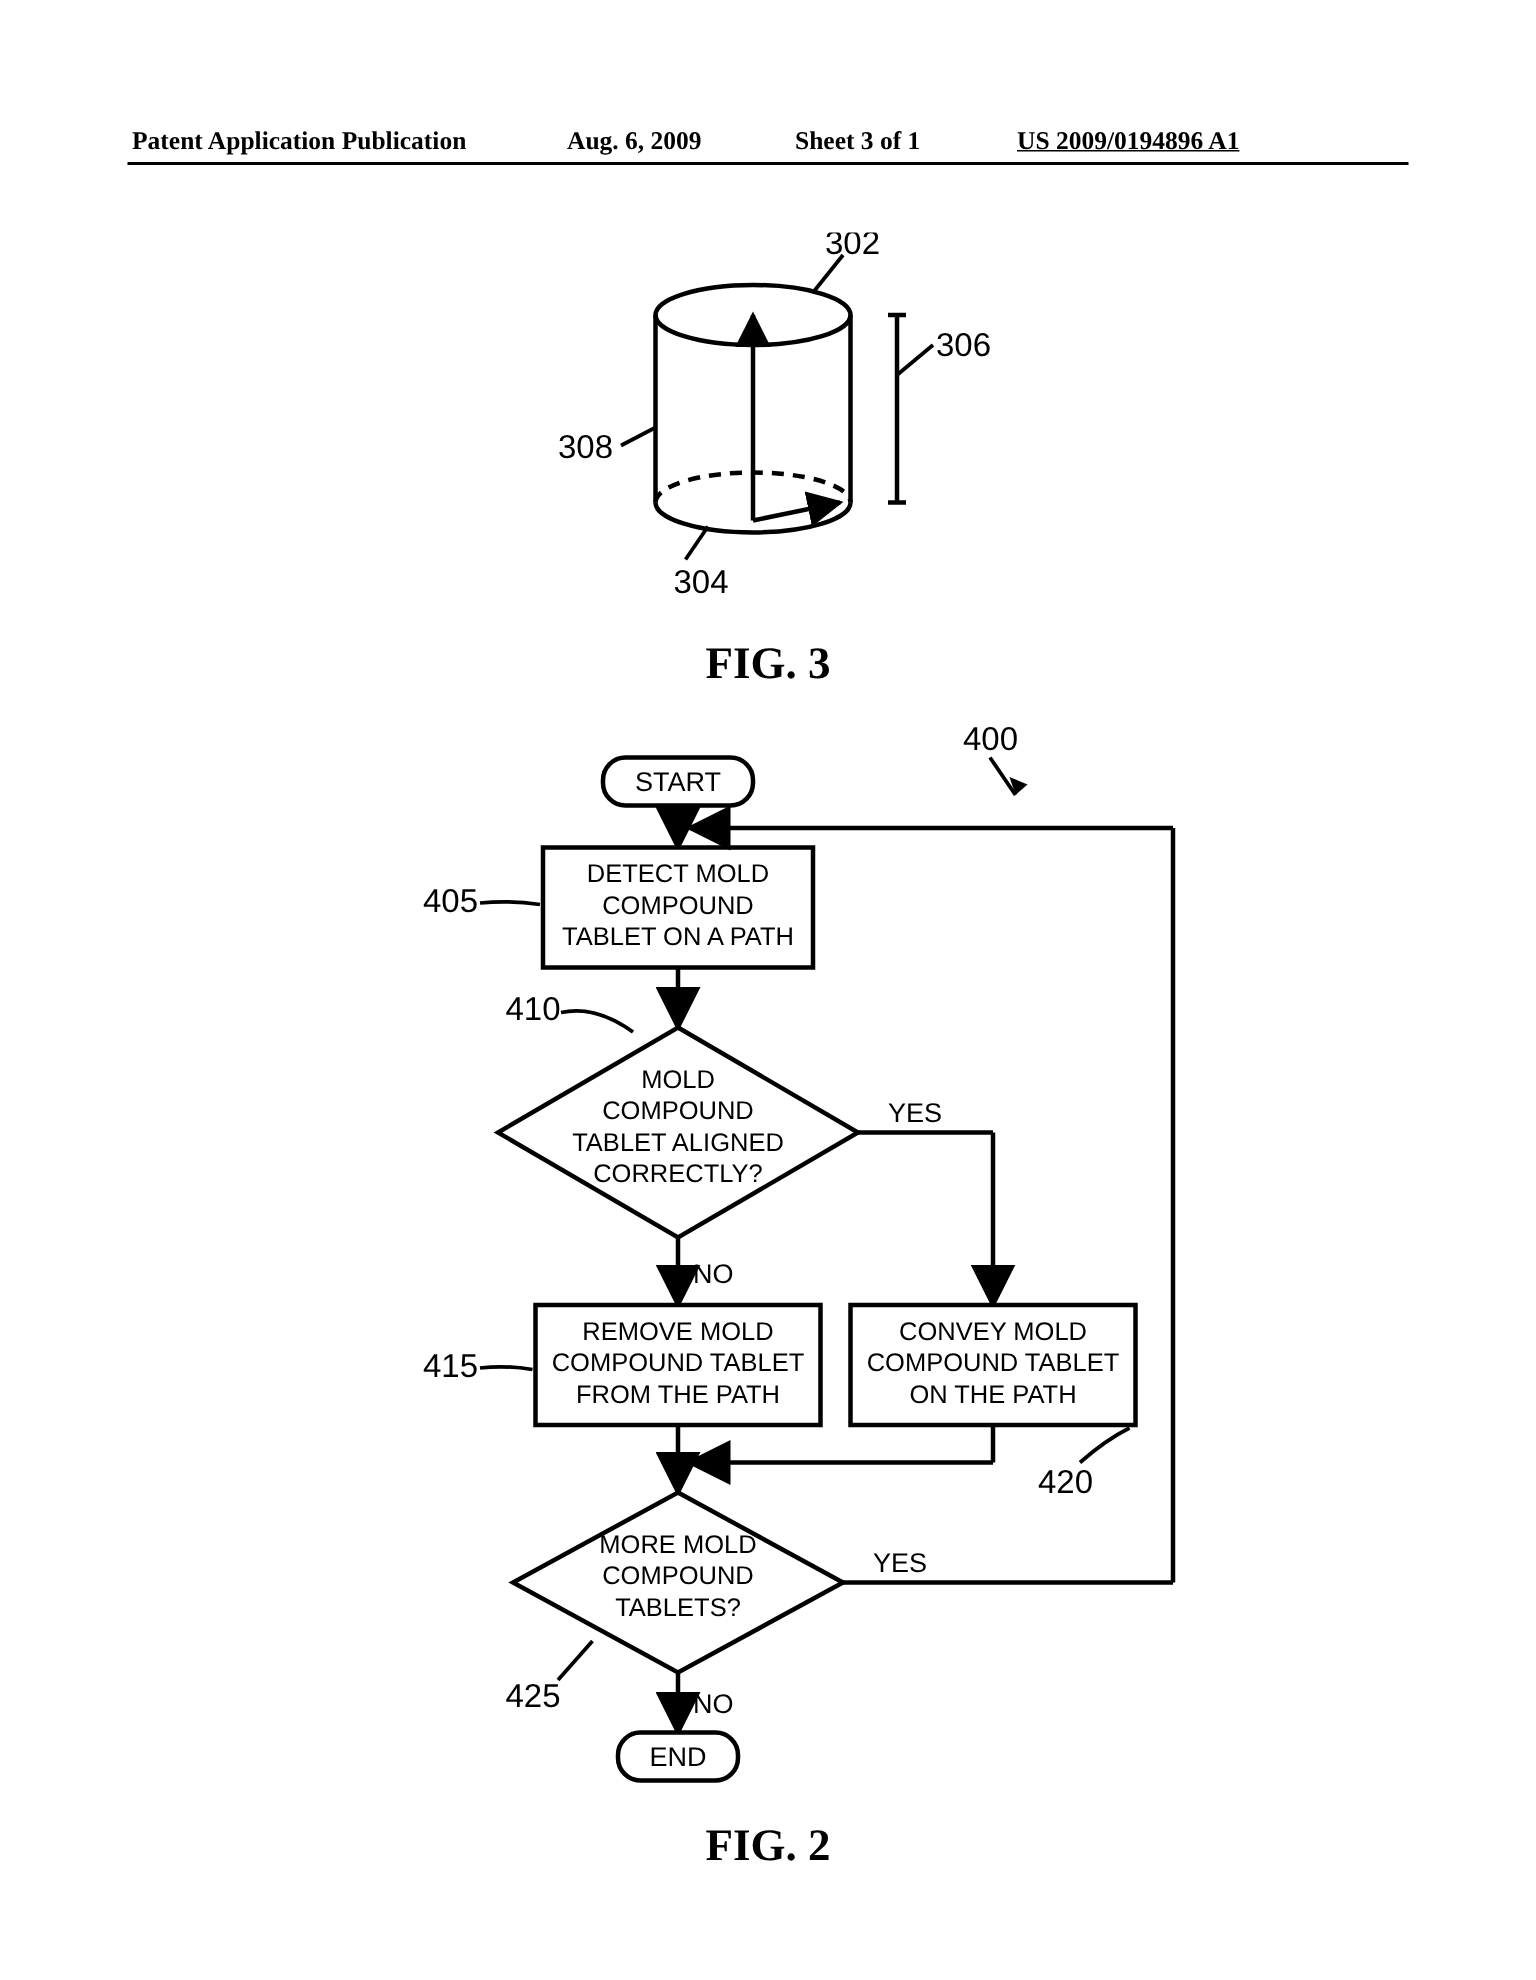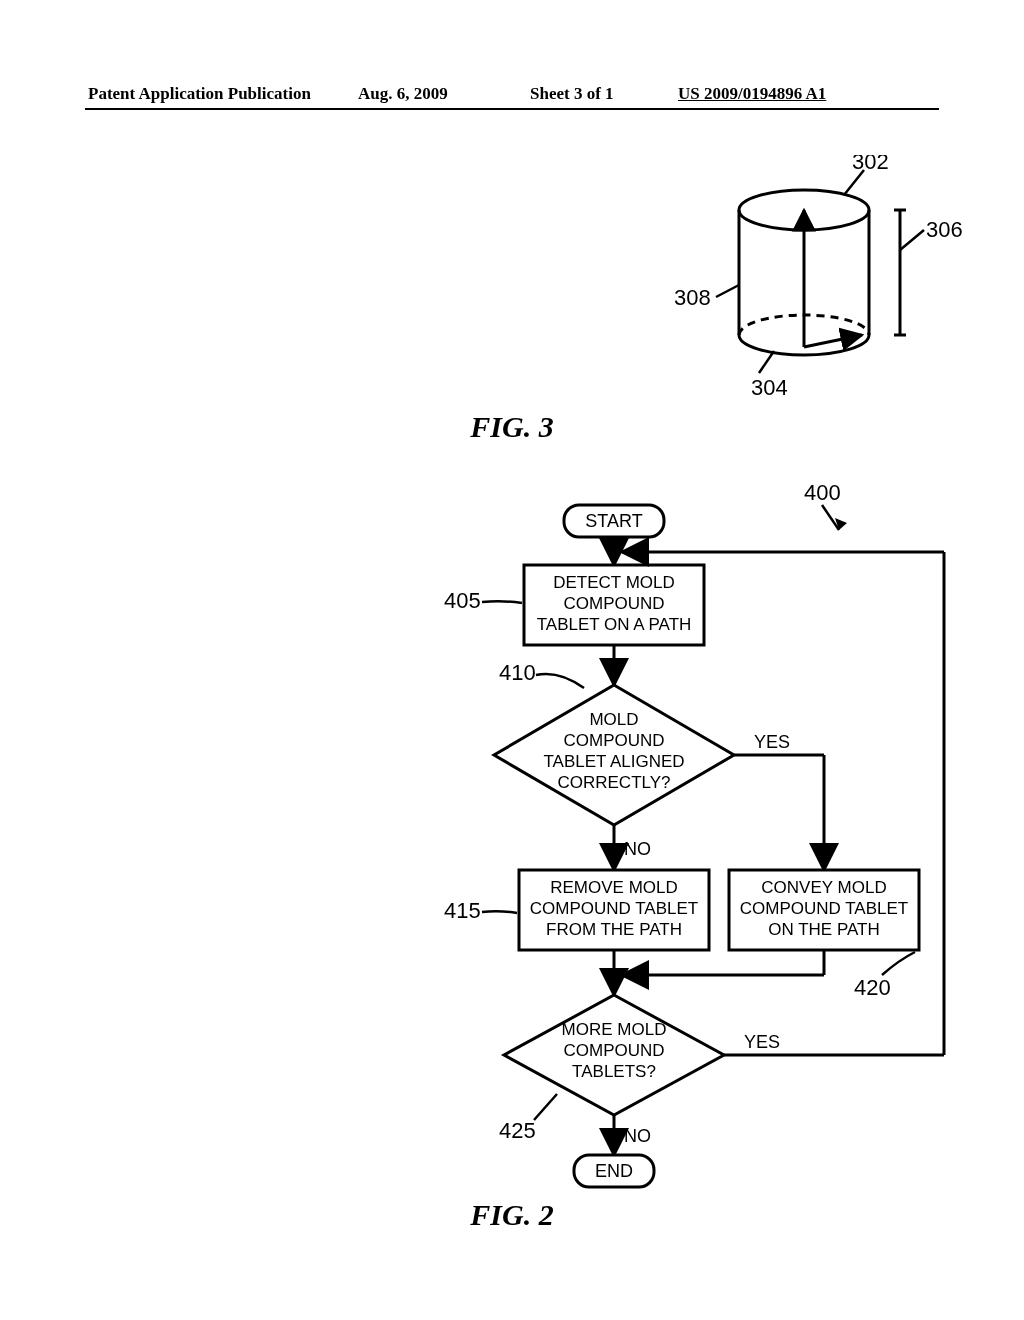--- a/index.html
+++ b/index.html
@@ -14,41 +14,41 @@
     position: absolute;
     top: 84px;
     left: 0;
     right: 0;
     font-size: 17px;
     font-weight: bold;
     font-family: "Times New Roman", serif;
   }
   .header span { position: absolute; }
   .hl { left: 88px; }
-  .hc { left: 358px; }
+  .hc { left: 378px; }
   .hs { left: 530px; }
   .hr { left: 678px; text-decoration: underline; }
   .hrule {
     position: absolute;
     top: 108px;
     left: 85px; right: 85px;
     border-top: 2.5px solid #000;
   }
   .fig {
     position: absolute;
     left: 0; right: 0;
     display: flex;
-    justify-content: flex-end;
+    justify-content: center;
   }
   .figlabel {
     font-family: "Times New Roman", serif;
-    font-style: italic;
     font-weight: bold;
     font-size: 30px;
     text-align: center;
+    margin-top: 16px;
   }
   svg { display: block; }
   .t { font-family: Arial, sans-serif; font-weight: 400; }
 </style>
 </head>
 <body>
 
 <div class="header">
   <span class="hl">Patent Application Publication</span>
   <span class="hc">Aug. 6, 2009</span>

